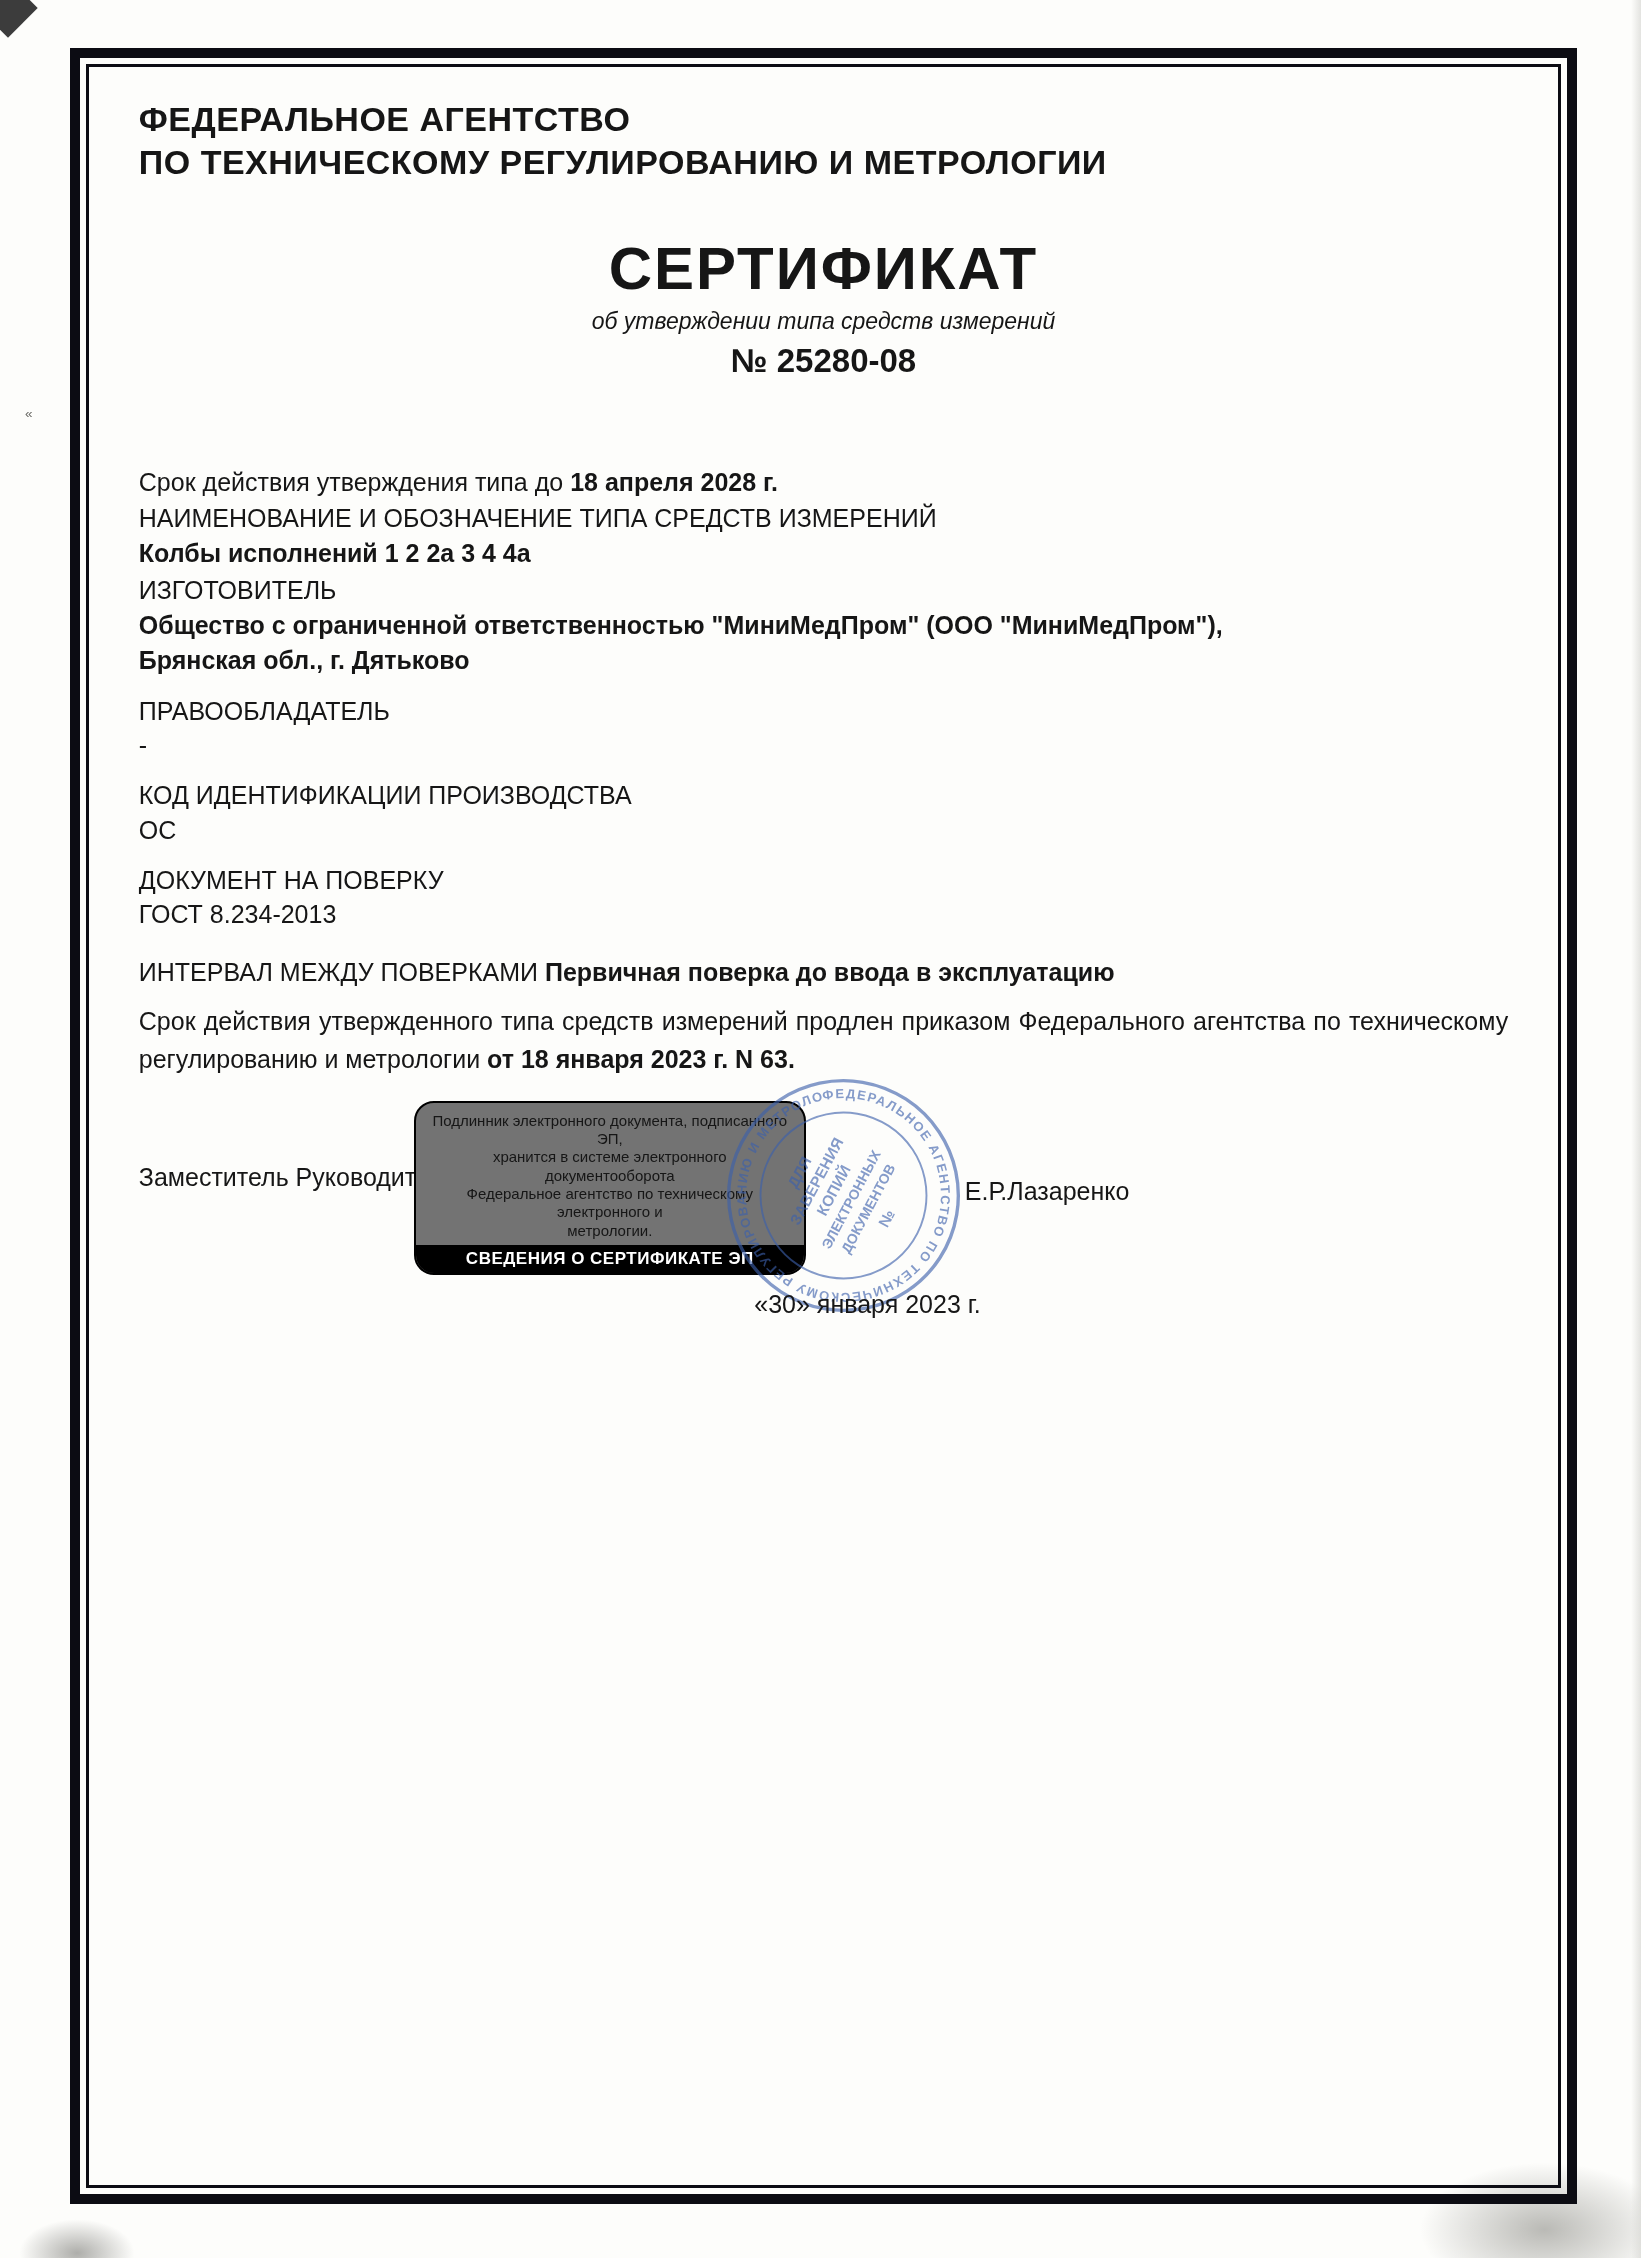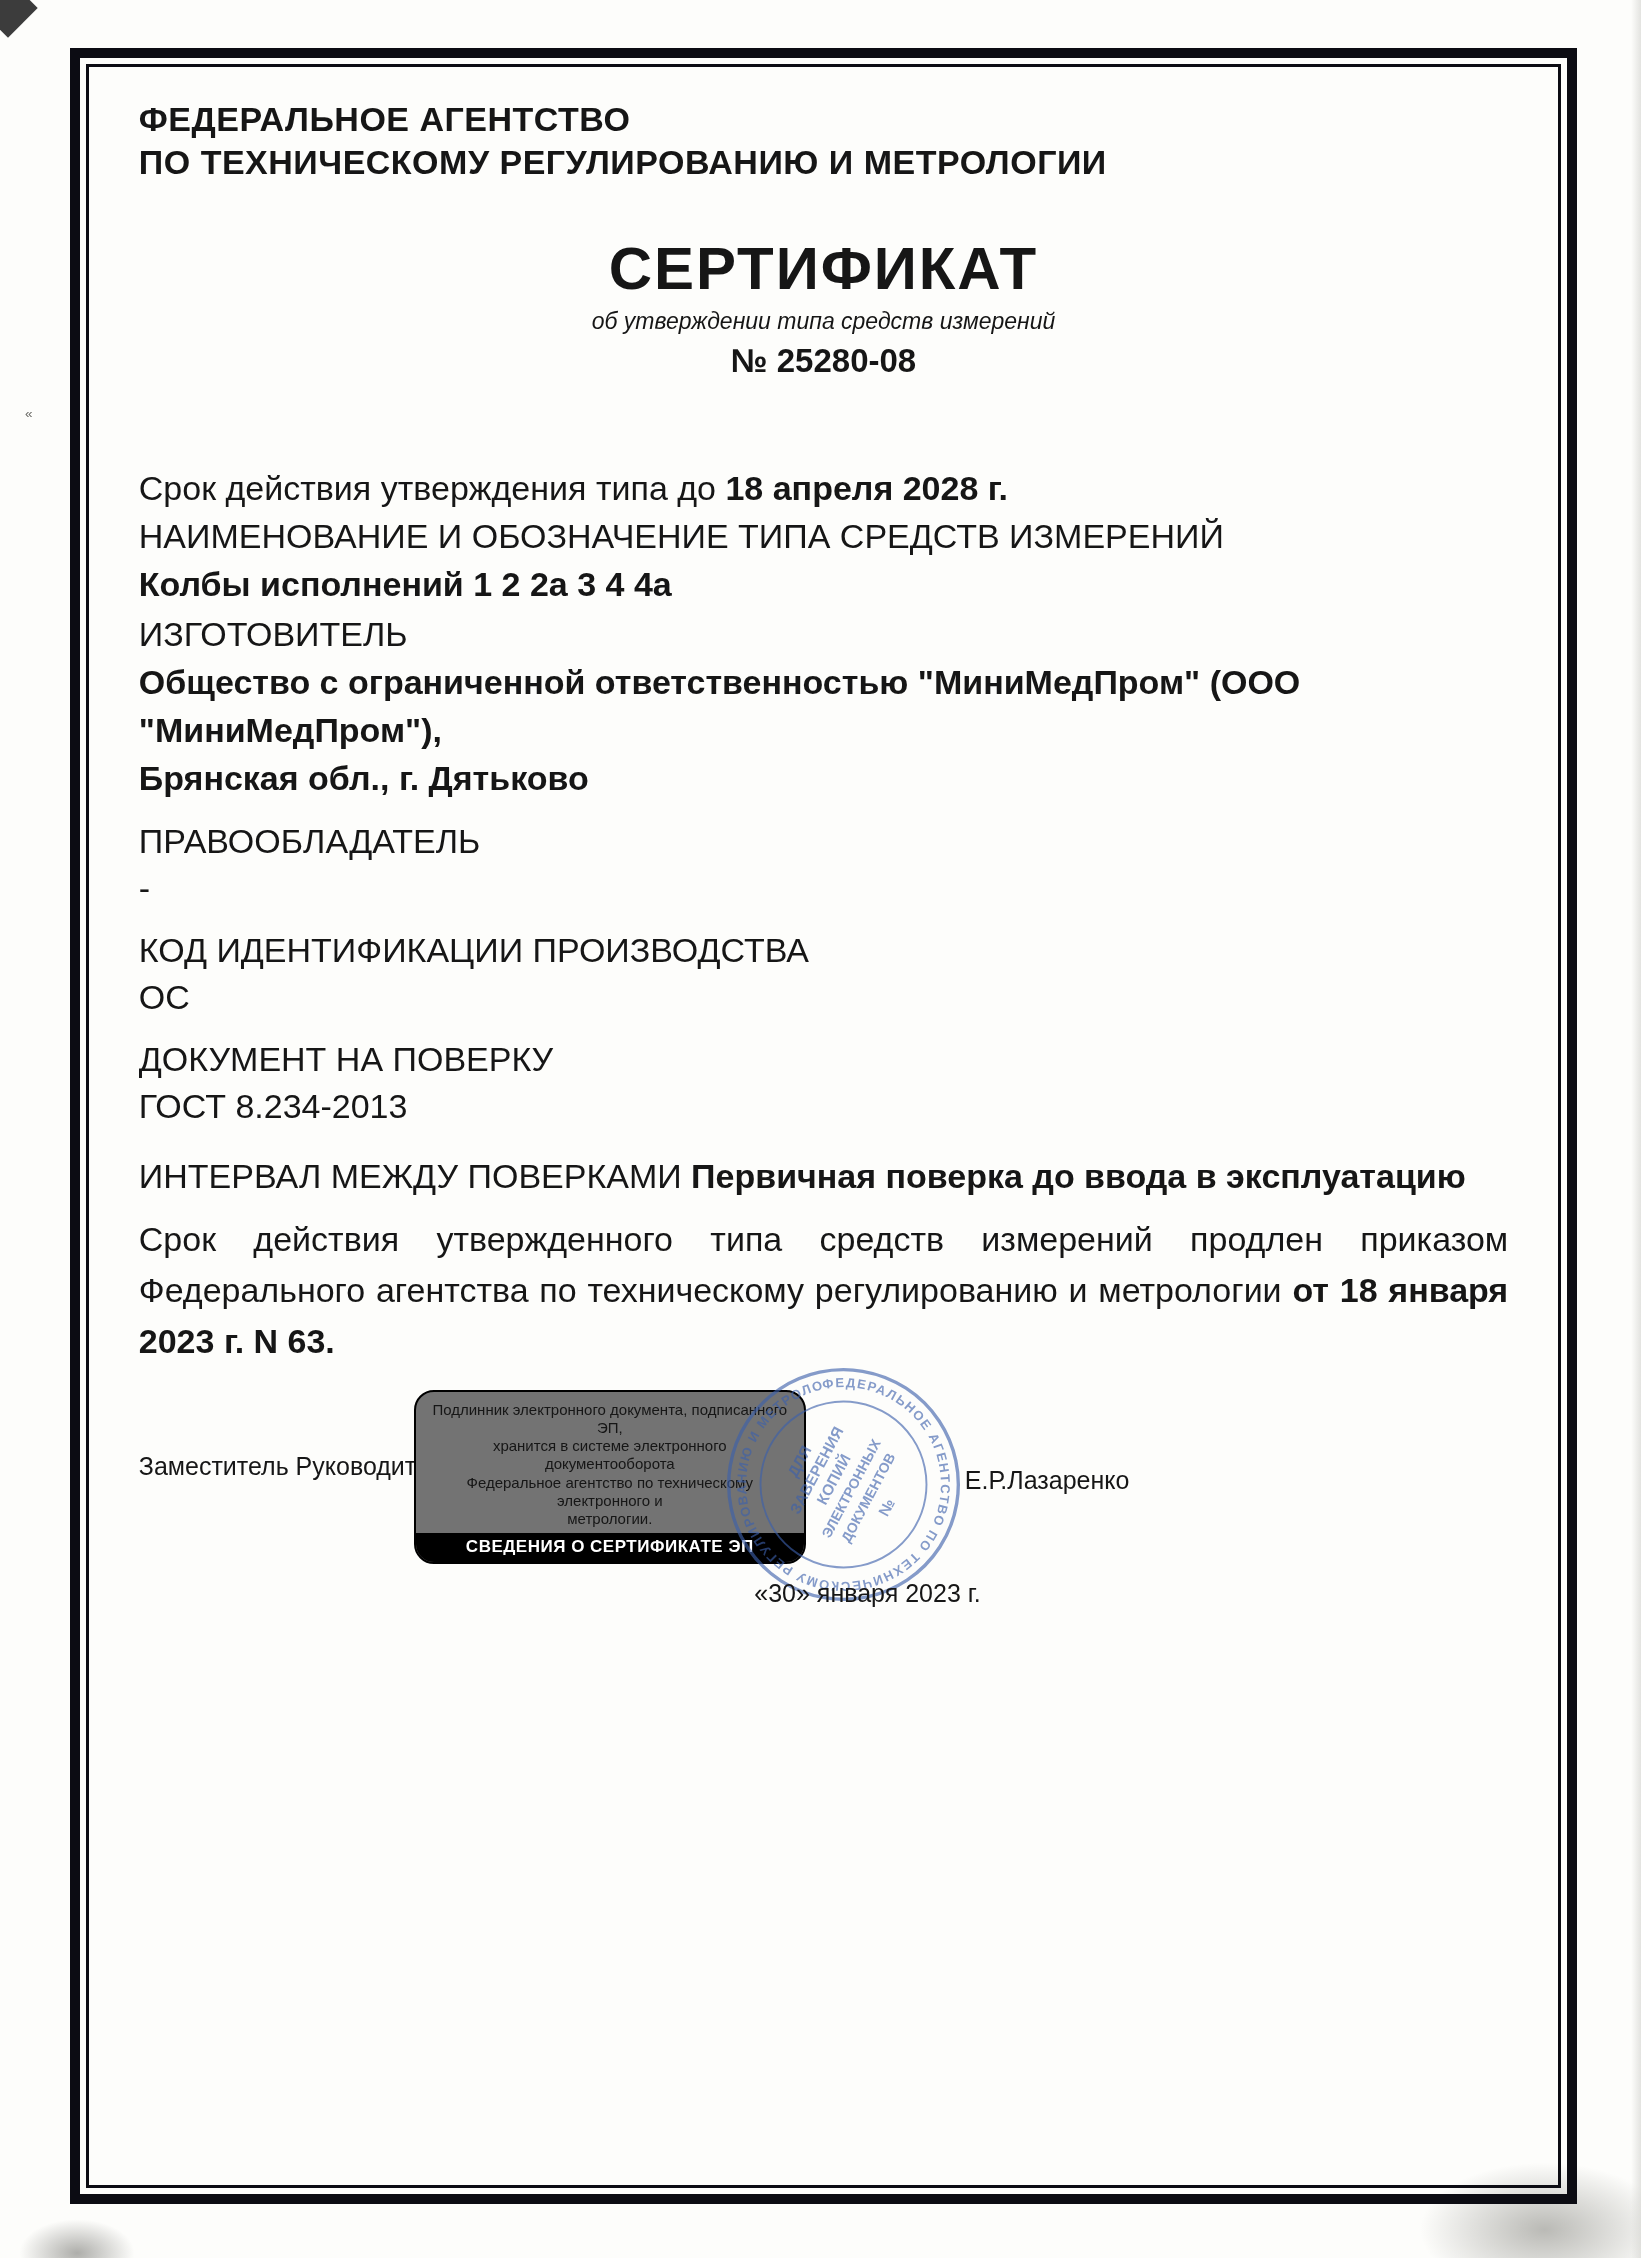--- a/index.html
+++ b/index.html
@@ -35,21 +35,21 @@
     position:absolute; inset:0;
     padding:31px 50px 0 50px;
   }
 
   .hdr { text-align:left; font-weight:bold; font-size:34px; line-height:1.26; letter-spacing:0.5px; }
   .title-block { text-align:center; }
   .cert-title { margin-top:54px; font-size:60px; font-weight:bold; letter-spacing:1.9px; line-height:1.05; }
   .cert-subtitle { margin-top:7.7px; font-size:23px; line-height:1.2;font-style:italic; }
   .cert-number { margin-top:5.8px; font-size:33px; font-weight:bold; }
 
-  .bodytext { font-size:34px; line-height:1.38; }
+  .bodytext { font-size:25px; line-height:1.38; }
   .row1 { margin-top:85px; }
   .b { font-weight:bold; }
   .sec { margin-top:2px; }
   .sec .val { font-weight:bold; line-height:1.42; }
   .sec-tight { margin-top:15.4px; }
   .para-ext { margin-top:14px; text-align:justify; line-height:1.5; }
 
   .sig-section { position:relative; margin-top:23px; height:251px; font-size:25px; }
   .sig-position { position:absolute; left:0; top:62px; }
   .sig-name { position:absolute; left:826px; top:76px; z-index:4; }

